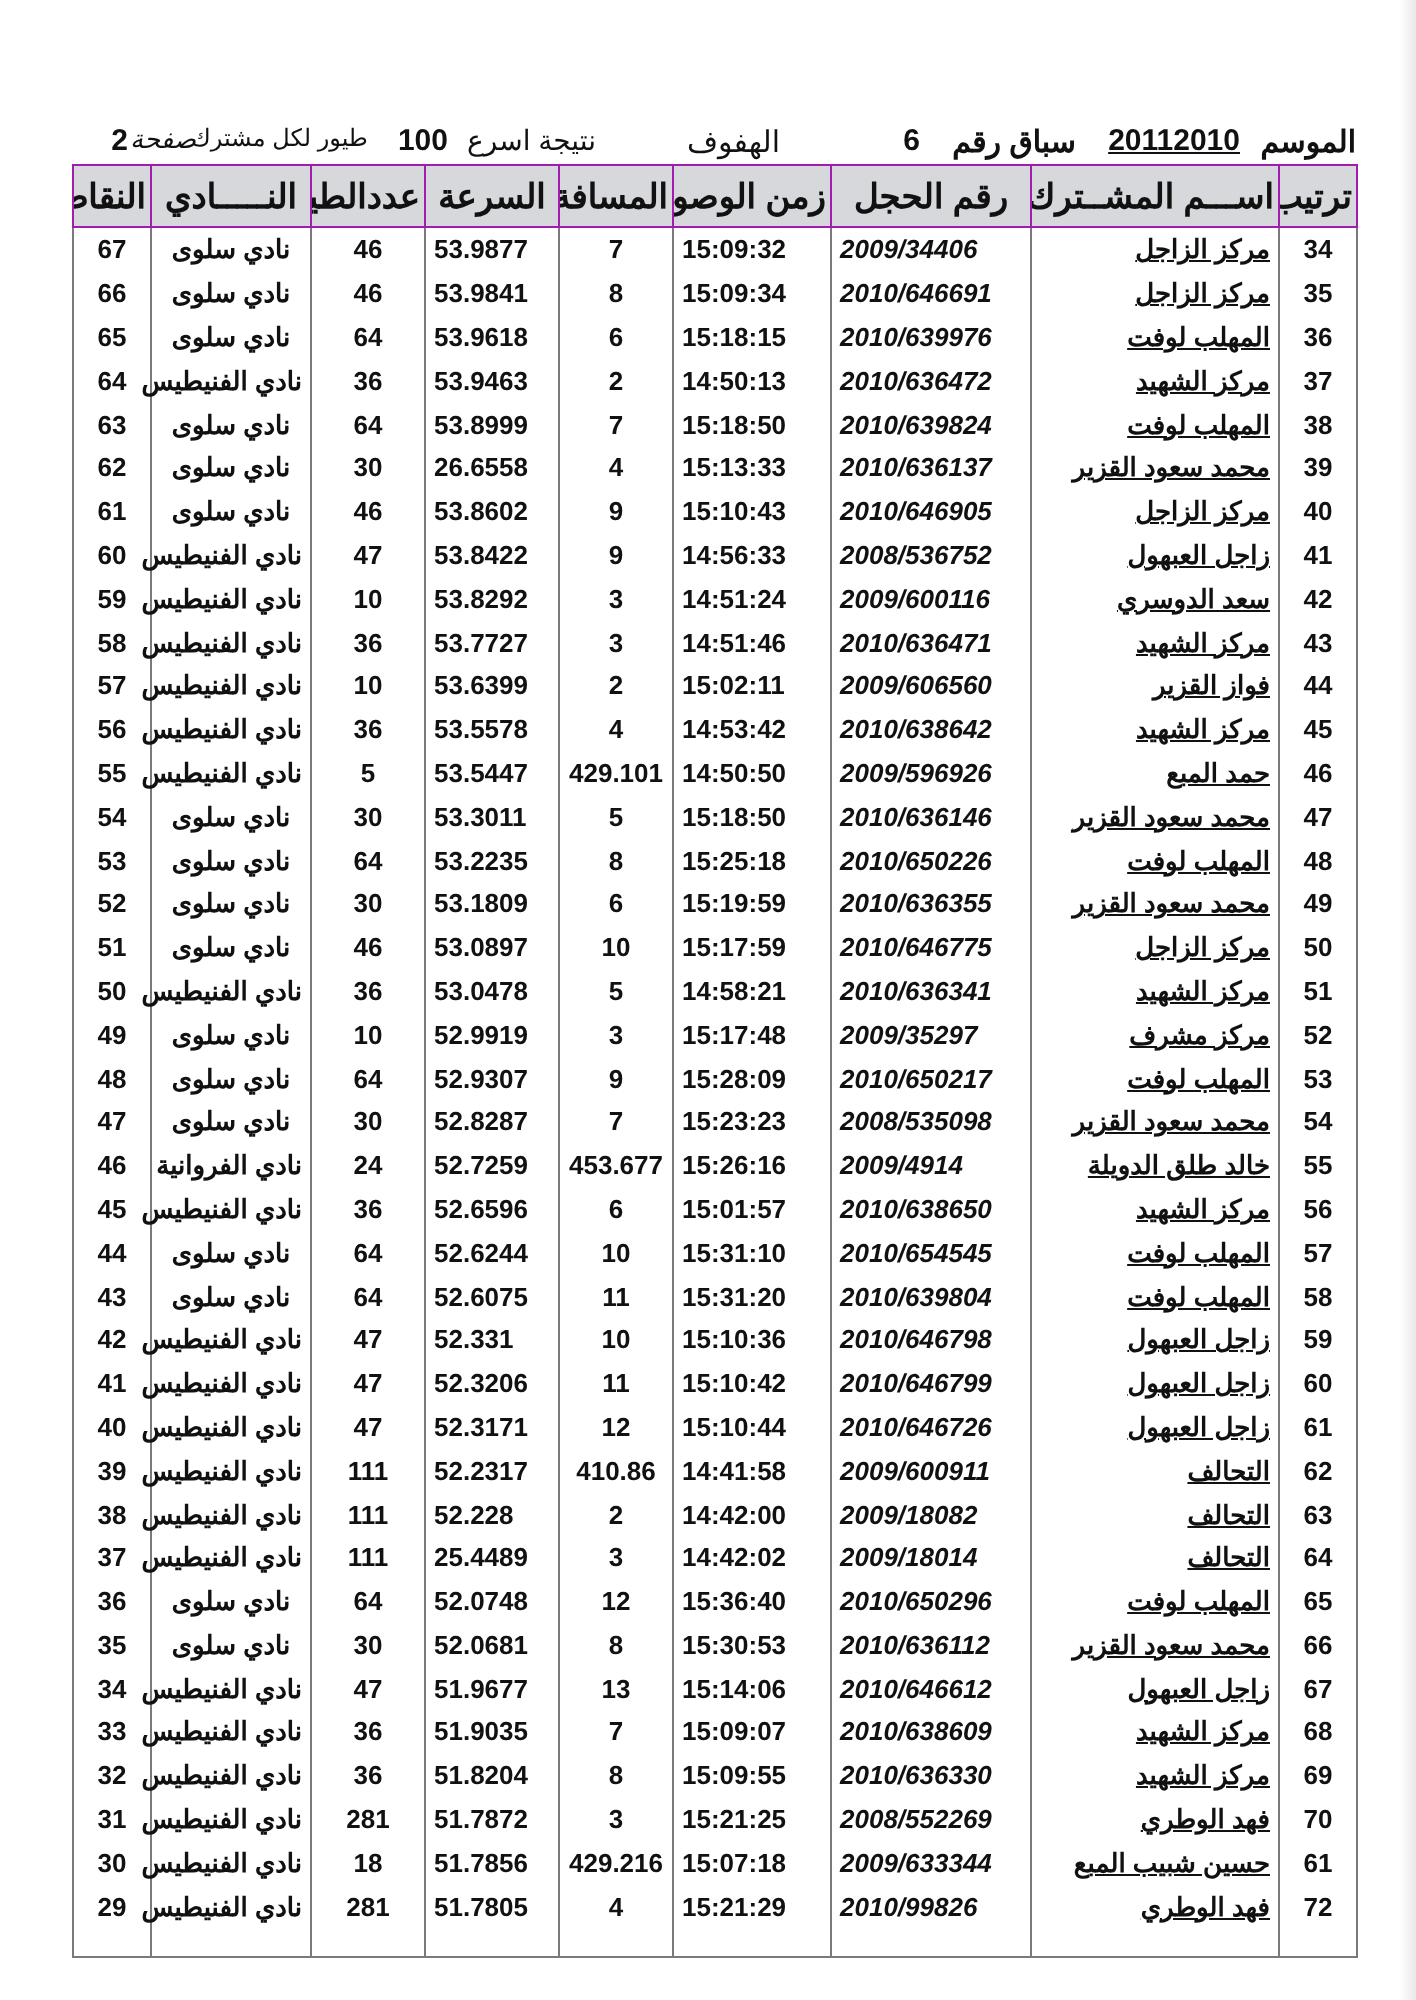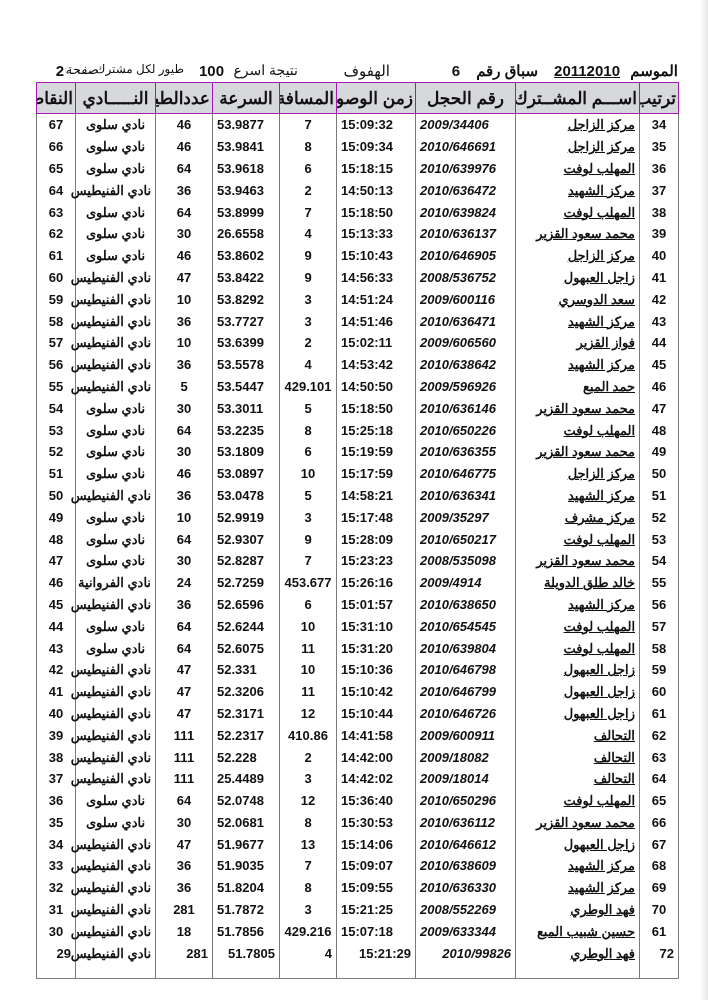--- a/index.html
+++ b/index.html
@@ -4,21 +4,21 @@
 <style>
   html, body { margin: 0; padding: 0; background: #ffffff; }
   body { width: 708px; height: 1000px; position: relative; overflow: hidden; font-family: "Liberation Sans", sans-serif; color: #111; }
   .page { position: absolute; left: 0; top: 0; width: 708px; height: 1000px; background: #fff; }
   .right-edge { position: absolute; right: 0; top: 0; width: 8px; height: 1000px; background: linear-gradient(to right, #fff, #e8e8e8); }
   .title-line { position: absolute; top: 62px; left: 36px; width: 642px; height: 18px; direction: rtl; font-weight: bold; font-size: 15px; white-space: nowrap; }
   .title-line span { position: absolute; top: 0; }
   table.results { position: absolute; top: 82px; left: 36px; width: 642px; border-collapse: collapse; direction: rtl; table-layout: fixed; }
   table.results th { background: #d6d8dc; font-size: 17px; font-weight: bold; height: 30px; border: 1px solid #a21caf; padding: 0 2px; white-space: nowrap; overflow: hidden; }
   table.results td { font-size: 13px; font-weight: bold; height: 21.8px; padding: 0 4px; border-left: 1px solid #7a7a7a; border-right: 1px solid #7a7a7a; white-space: nowrap; }
-  table.results tr.last td { border-bottom: 1px solid #7a7a7a; text-align: right; }
+  table.results tr.last td { border-bottom: 1px solid #7a7a7a; }
   td.c-rank { text-align: center; font-size: 14px; }
   td.c-name { text-align: right; font-size: 11.5px; text-decoration: underline; }
   td.c-ring { text-align: left; font-size: 14px; font-style: italic; }
   td.c-time { text-align: left; font-size: 14px; }
   td.c-dist { text-align: center; font-size: 13px; }
   td.c-speed { text-align: left; font-size: 14px; margin-top: 15px; }
   td.c-birds { text-align: center; font-size: 14px; }
   td.c-club { text-align: center; font-size: 11.5px; }
   td.c-points { text-align: center; font-size: 14px; }
 </style>

